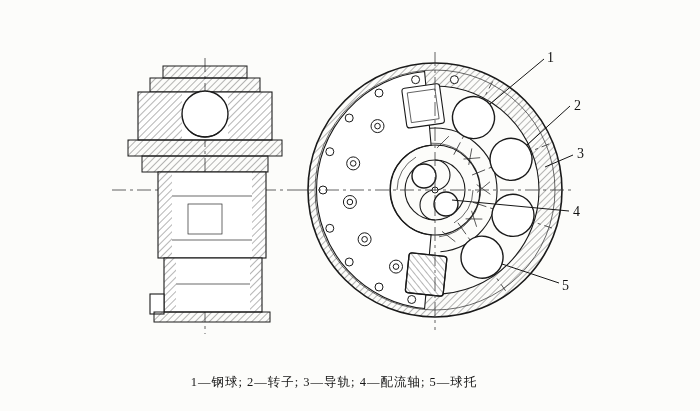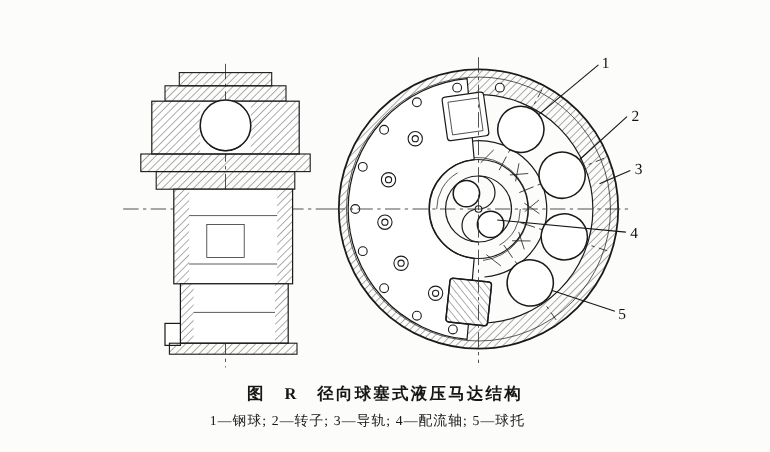--- a/index.html
+++ b/index.html
@@ -175,16 +175,15 @@
     </g>
 
     <text class="callout" x="547" y="62">1</text>
     <text class="callout" x="574" y="110">2</text>
     <text class="callout" x="577" y="158">3</text>
     <text class="callout" x="573" y="216">4</text>
     <text class="callout" x="562" y="290">5</text>
   </g>
 </svg>
 
-<div class="caption">图　R　径向球塞式液压马达结构</div>
 <div class="legend">1—钢球; 2—转子; 3—导轨; 4—配流轴; 5—球托</div>
 
 </div>
 
 </body></html>

